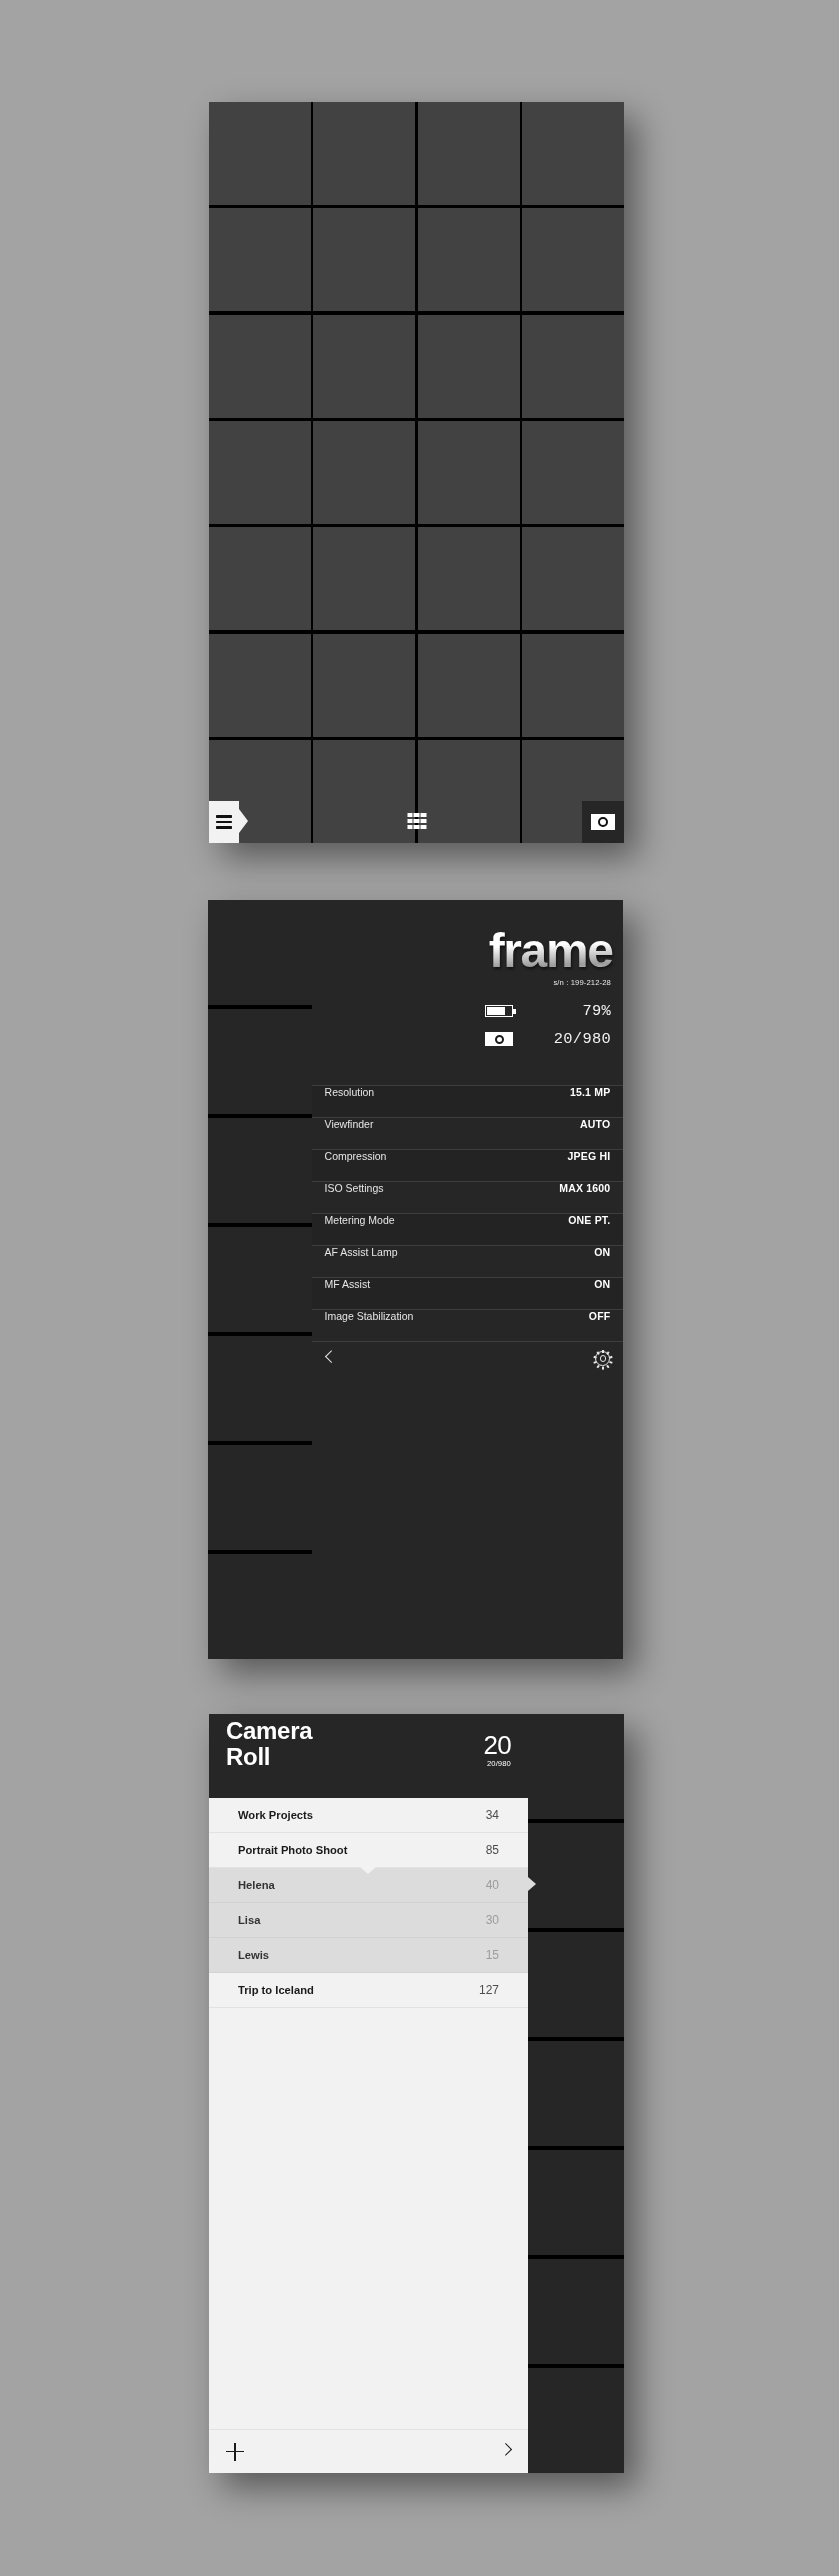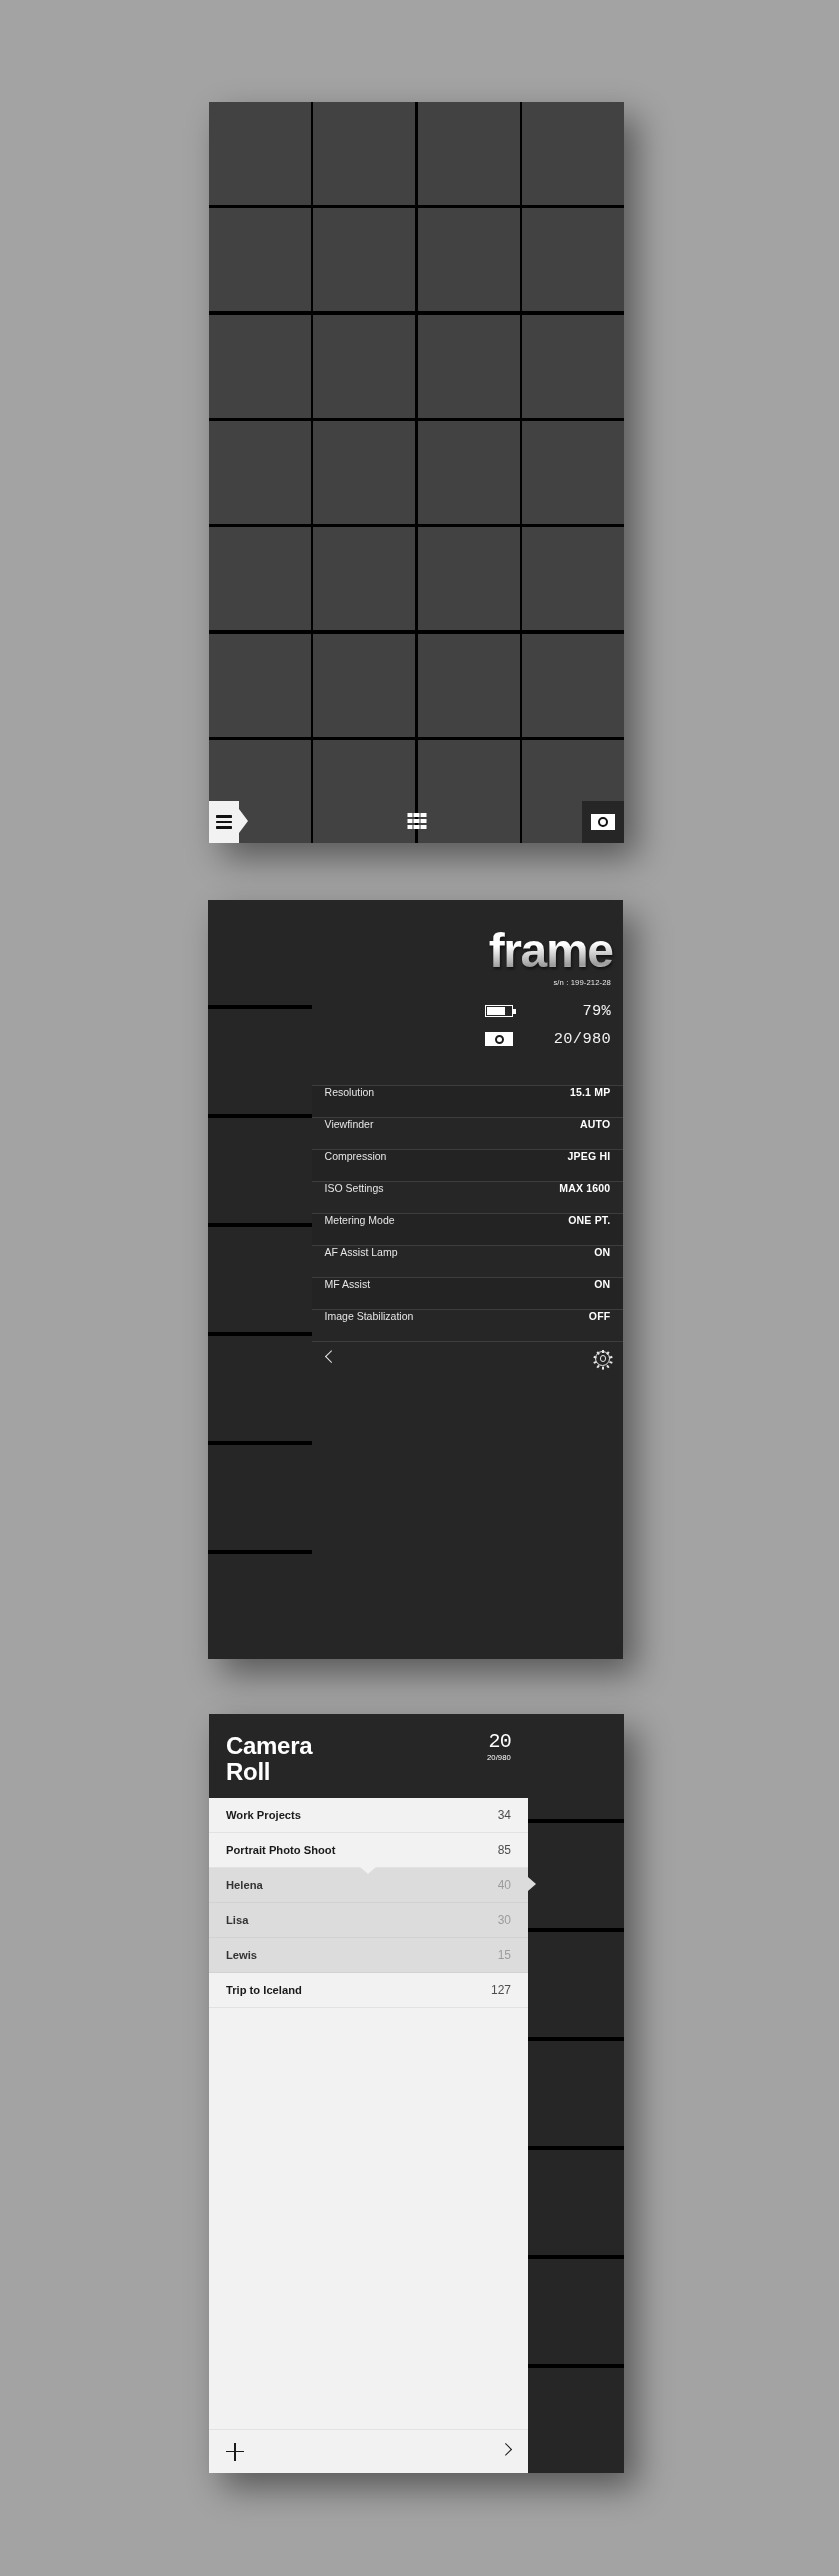--- a/index.html
+++ b/index.html
@@ -230,39 +230,39 @@
     position:absolute;
     left:0;top:0;bottom:0;
     width:319px;
     background:#f2f2f2;
     display:flex;flex-direction:column;
   }
   .roll-head{
     background:#262626;
     height:84px;
     position:relative;
-    padding:19px 17px 0 17px;
+    padding:4px 17px 0 17px;
     box-sizing:border-box;
   }
   .roll-title{
     color:#fff;font-size:24px;font-weight:bold;
     line-height:1.08;letter-spacing:-0.3px;
   }
   .roll-count{
     position:absolute;right:17px;top:18px;
     text-align:right;color:#fff;
   }
-  .roll-count .big{font-size:20px;line-height:1;letter-spacing:-0.7px;font-family:Liberation Mono, monospace;}
+  .roll-count .big{font-size:26px;line-height:1;letter-spacing:-0.7px;}
   .roll-count .small{font-size:7.7px;line-height:1.6;letter-spacing:0.1px;}
 
   .album-list{flex:1 1 auto;background:#f2f2f2;}
   .album-row{
     height:34px;
     display:flex;align-items:center;justify-content:space-between;
-    padding:0 17px;
+    padding:0 29px;
     border-bottom:0.7px solid #e2e2e2;
     position:relative;
   }
   .album-row .name{font-size:11.2px;color:#1a1a1a;font-weight:bold;}
   .album-row .count{font-size:12px;color:#4d4d4d;}
   .album-row.child{background:#dcdcdc;border-bottom:0.7px solid #d2d2d2;}
   .album-row.child .name{font-weight:bold;color:#333;}
   .album-row.child .count{color:#9c9c9c;}
   .album-row.child.selected:before{
     content:"";position:absolute;left:50%;top:-0.7px;

